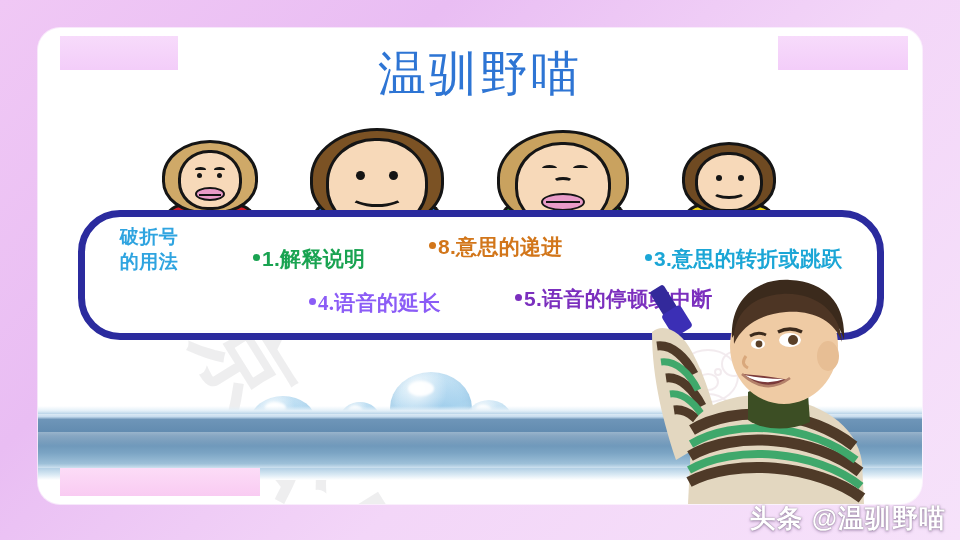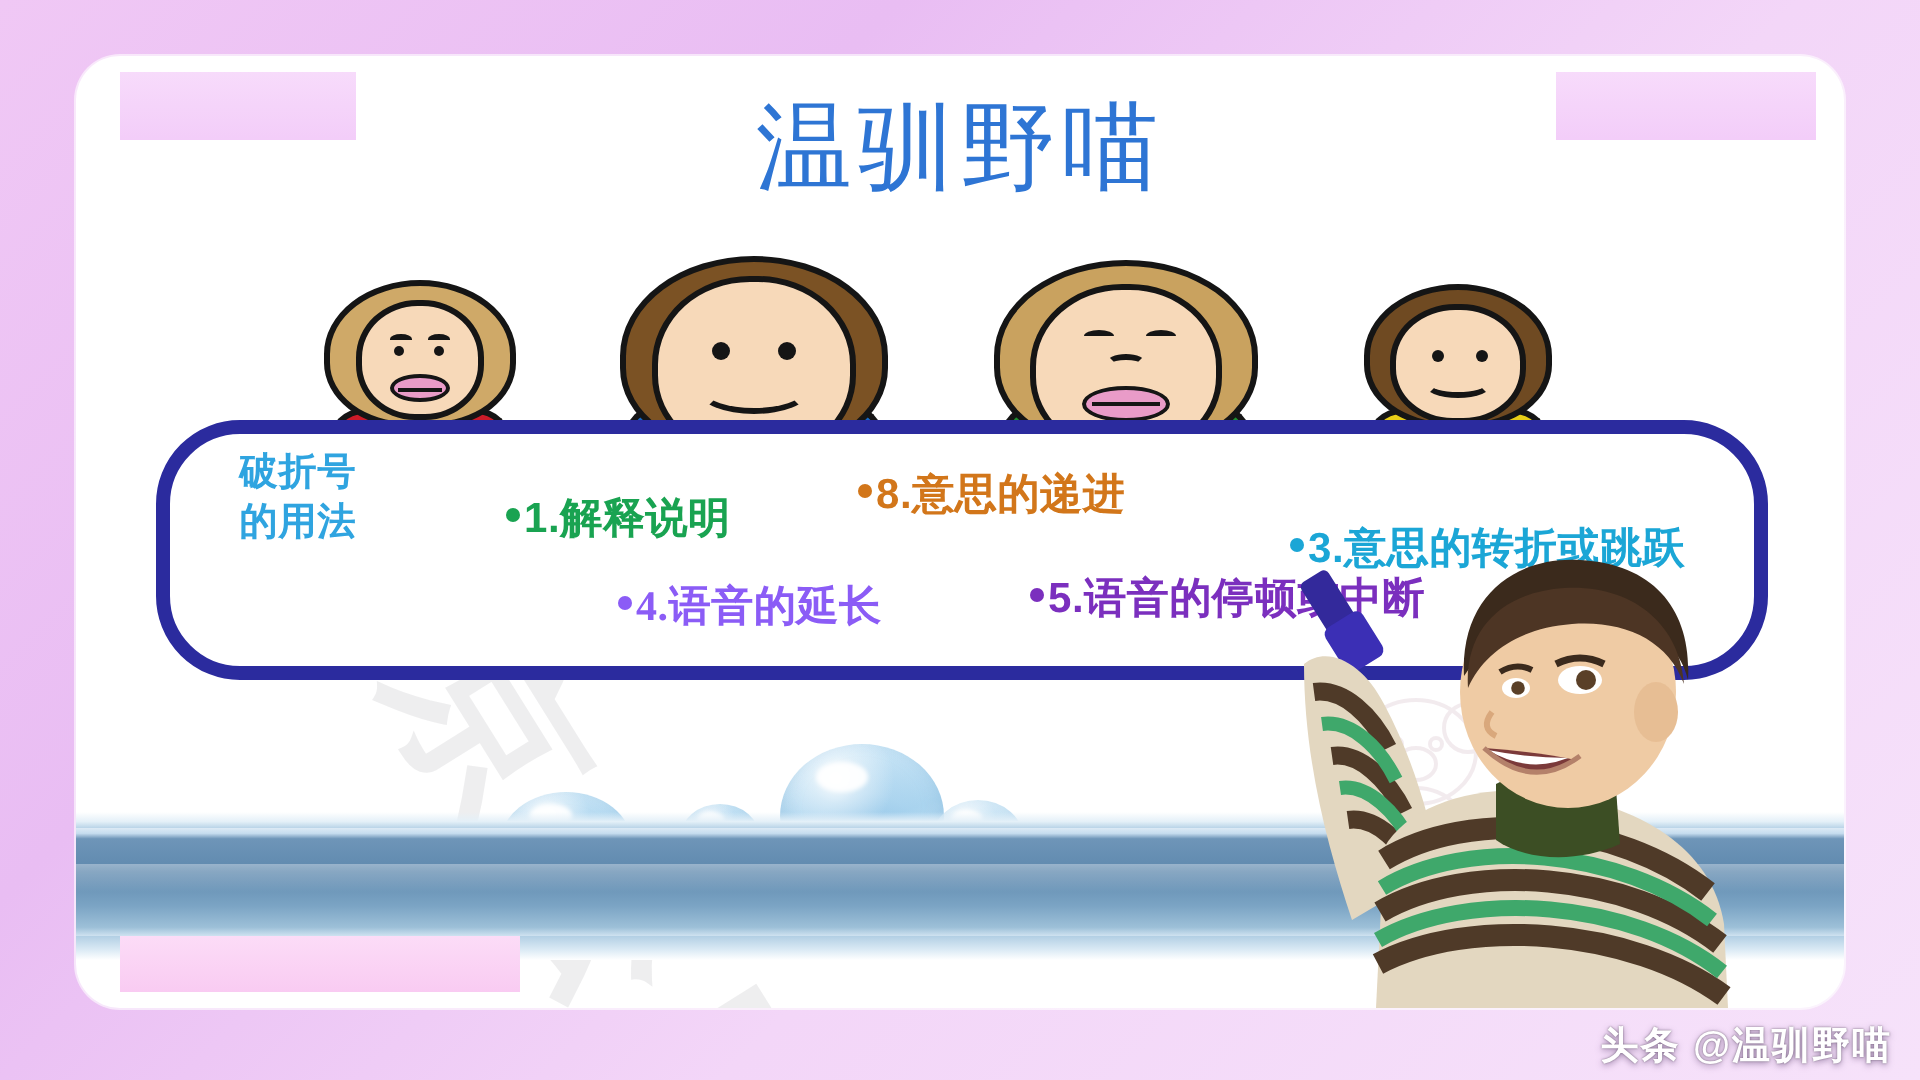--- a/index.html
+++ b/index.html
@@ -136,21 +136,21 @@
   .usage-item .dot {
     display: inline-block;
     width: 7px; height: 7px;
     border-radius: 50%;
     background: currentColor;
     vertical-align: 0.22em;
     margin-right: 2px;
   }
   #usage-1 { left: 168px; top: 28px; }
   #usage-2 { left: 344px; top: 16px; }
-  #usage-3 { left: 560px; top: 28px; margin-top: 15px; }
+  #usage-3 { left: 560px; top: 28px; }
   #usage-4 { left: 224px; top: 72px; }
   #usage-5 { left: 430px; top: 68px; }
 
   
   .bubble {
     position: absolute;
     border-radius: 50%;
     background:
       radial-gradient(circle at 34% 24%, rgba(255,255,255,0.95) 0%, rgba(255,255,255,0.45) 16%, rgba(255,255,255,0) 38%),
       radial-gradient(circle at 52% 78%, rgba(130,186,226,0.75) 0%, rgba(168,210,238,0.35) 45%, rgba(220,238,250,0.12) 72%),
@@ -216,21 +216,21 @@
   #boy-photo {
     position: absolute;
     right: 36px; bottom: 0px;
     width: 238px; height: 230px;
   }
 
   
   #channel-watermark {
     position: absolute;
     right: 14px; bottom: 4px;
-    font-size: 19px;
+    font-size: 26px;
     font-weight: 700;
     color: #ffffff;
     text-shadow: 0 1px 3px rgba(90,60,110,0.55), 0 0 1px rgba(0,0,0,0.5);
     letter-spacing: 1px;
     white-space: nowrap;
   }
 </style>
 </head>
 <body>
 

